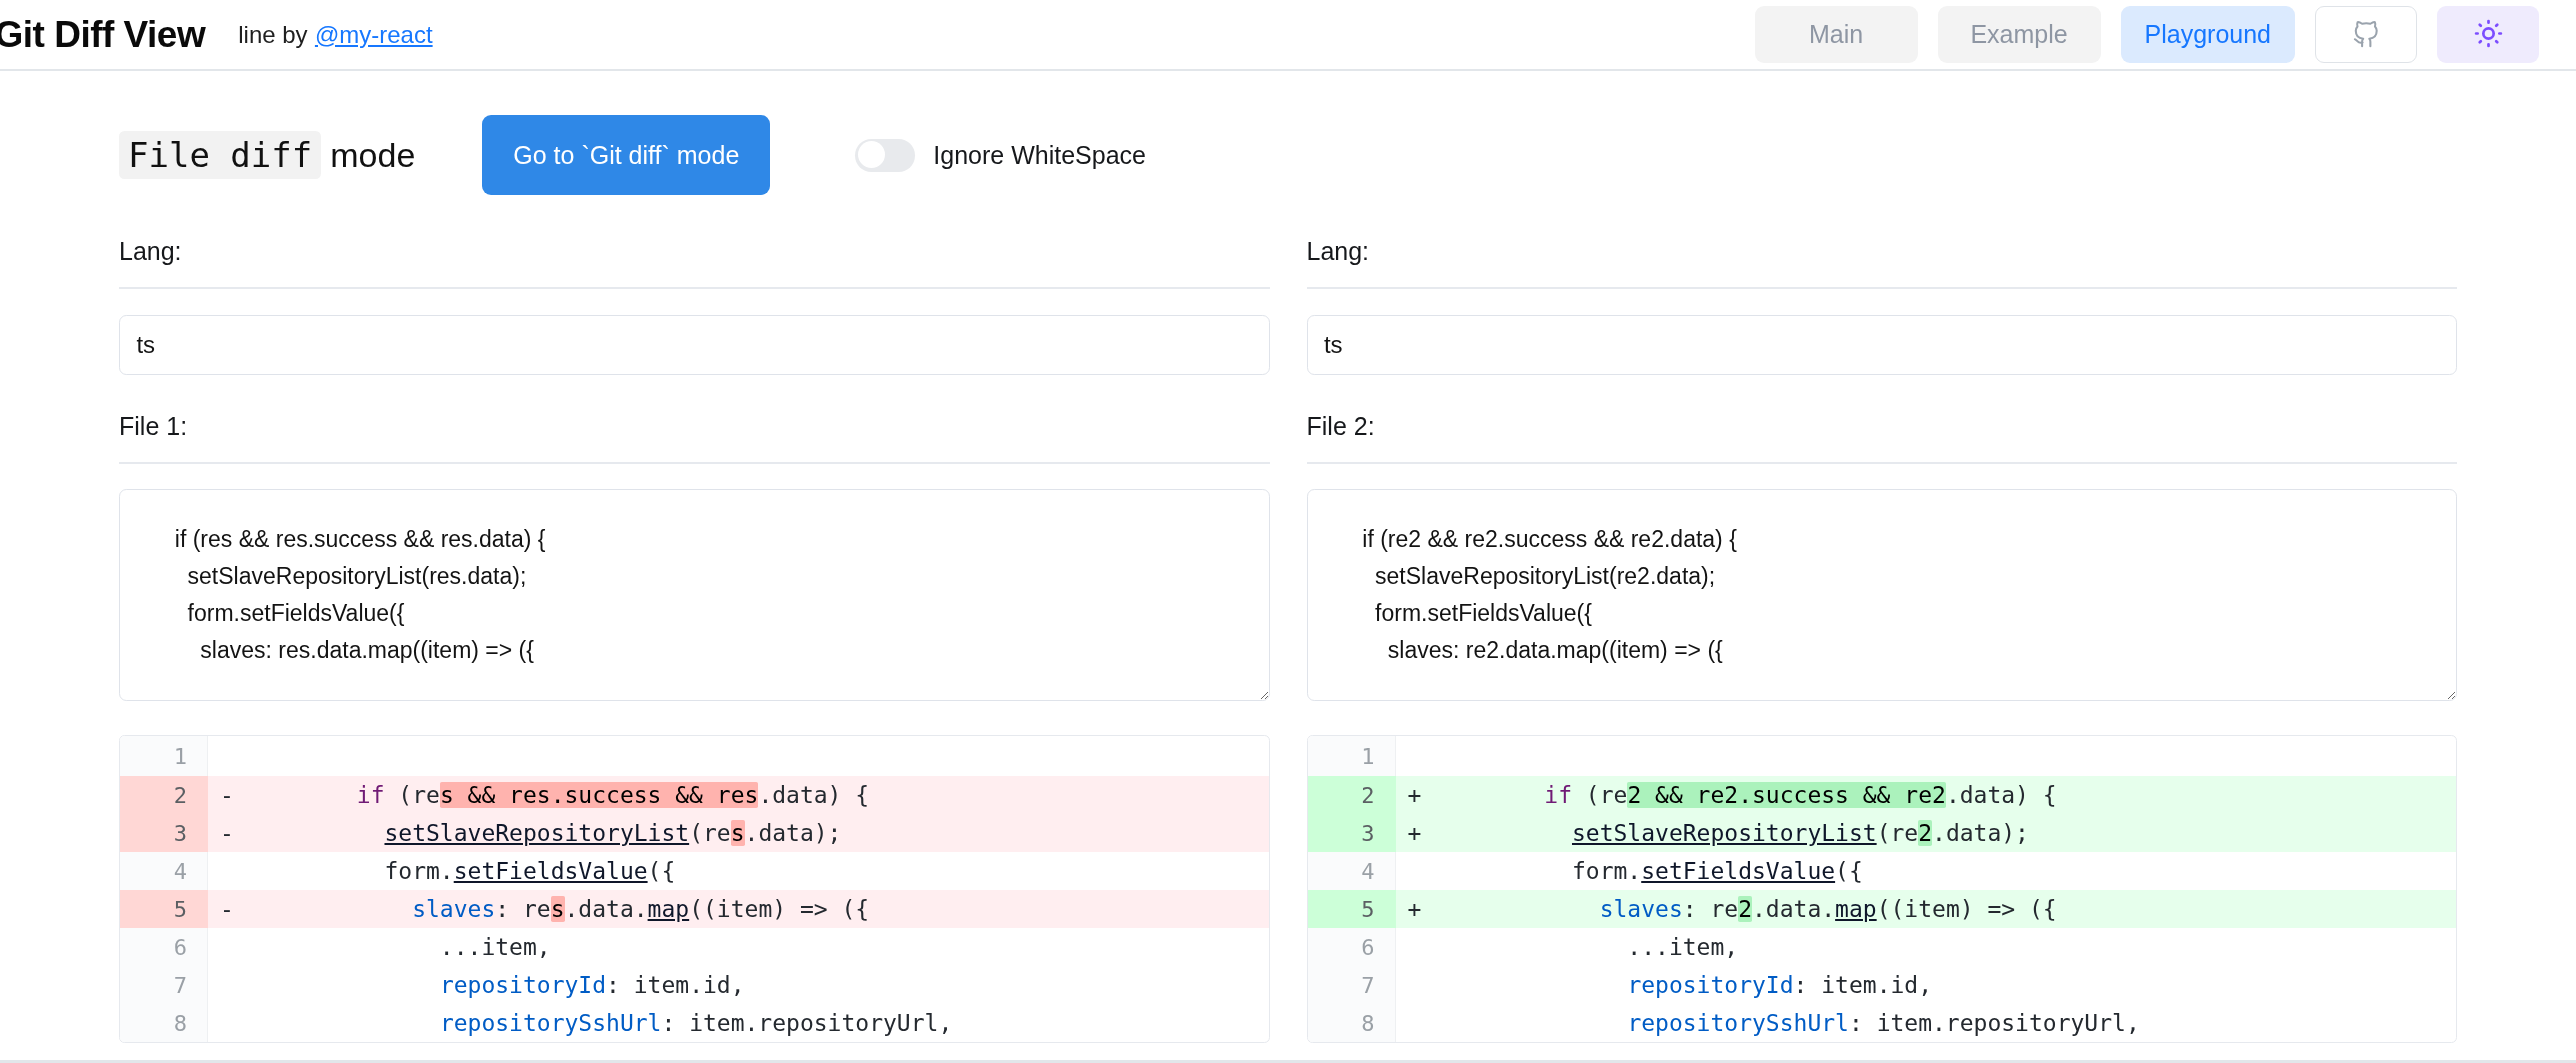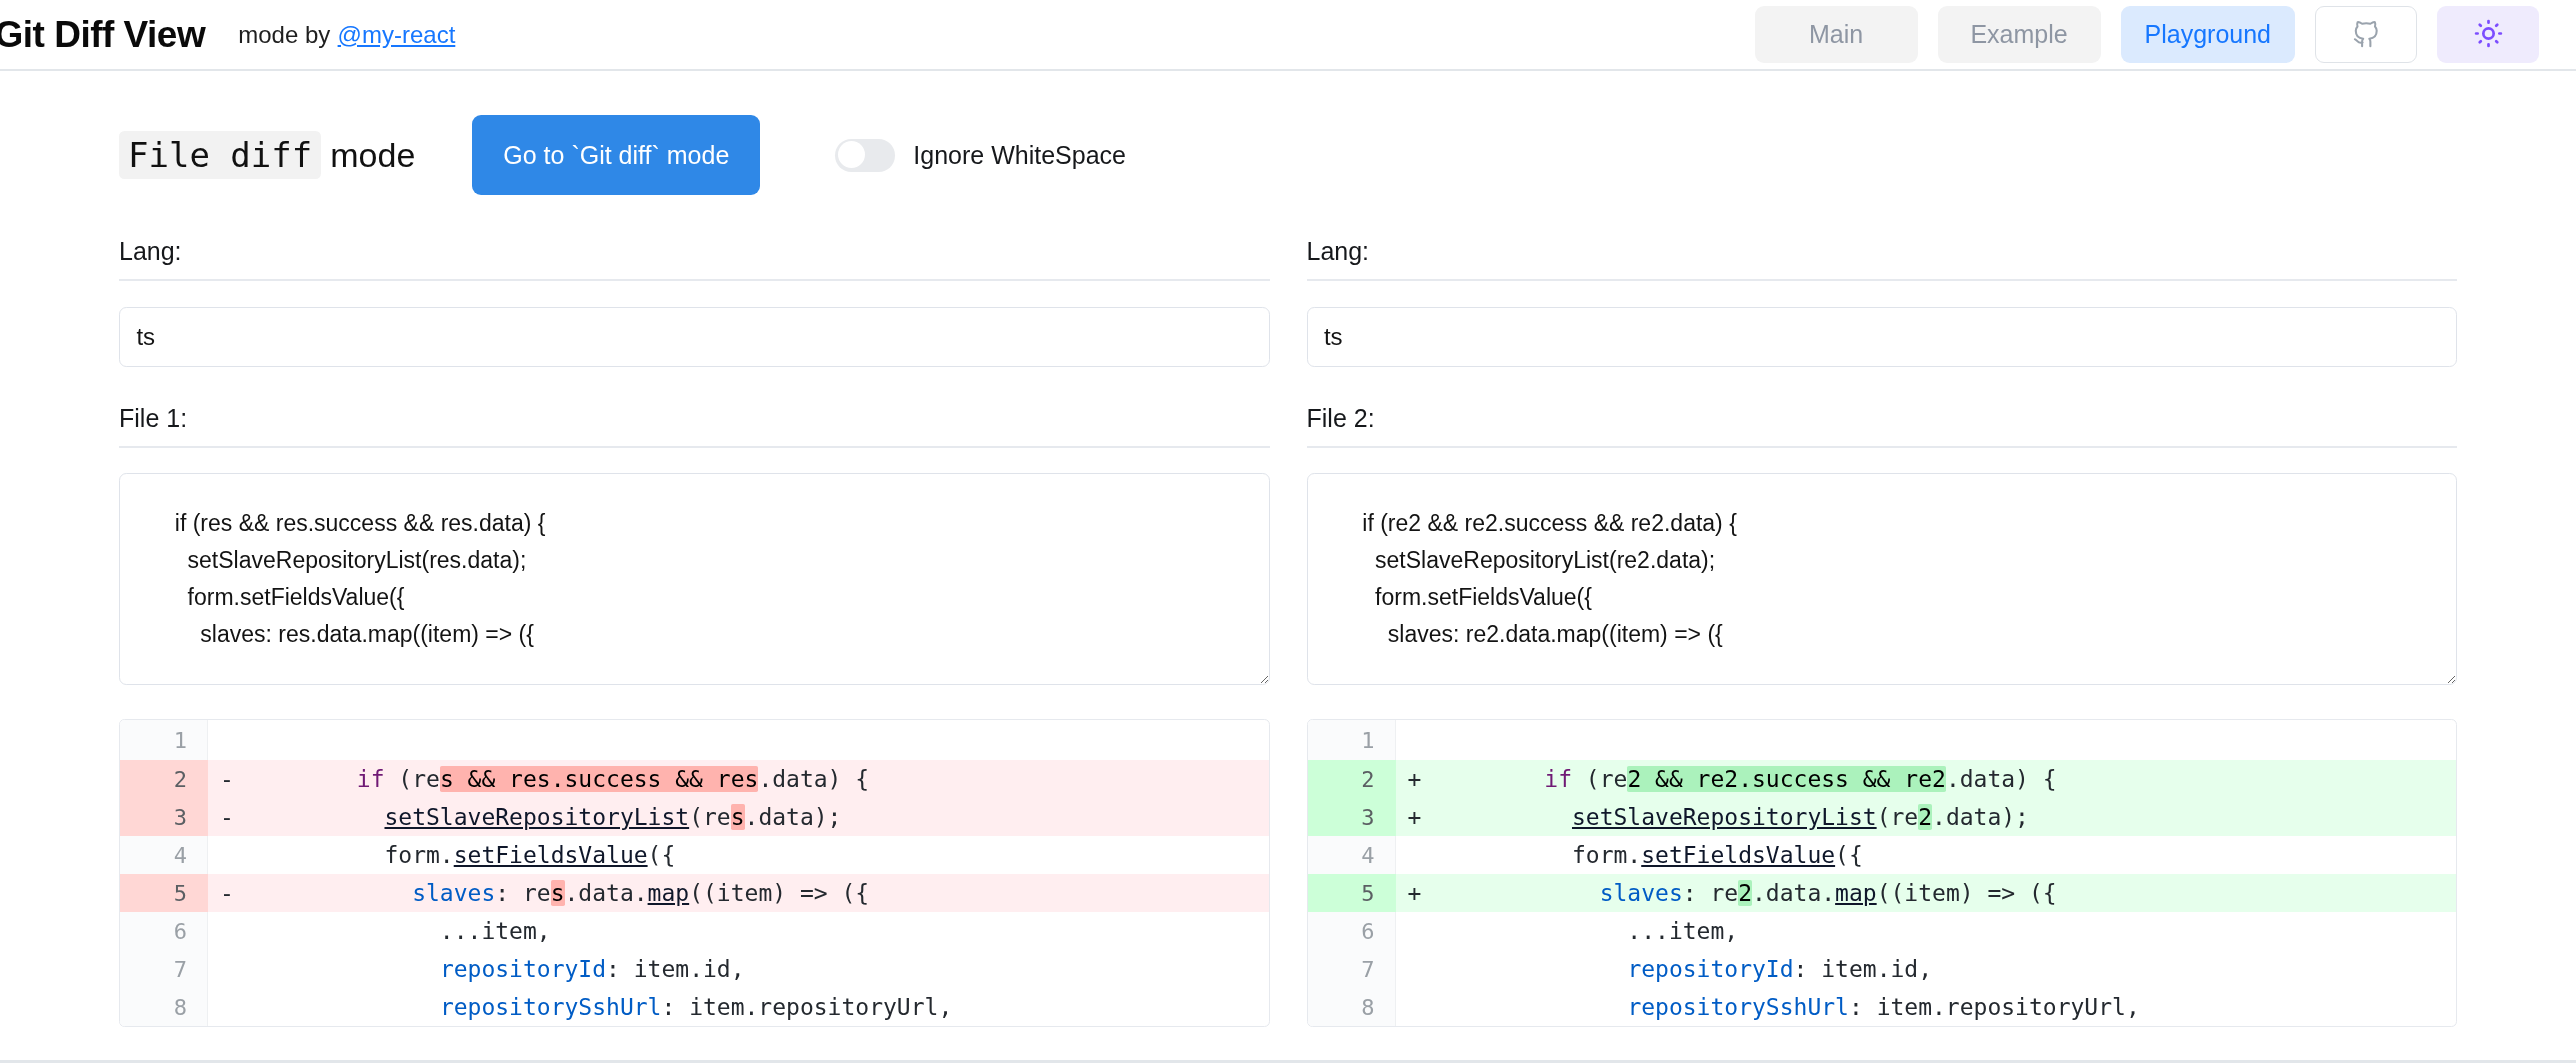--- a/index.html
+++ b/index.html
@@ -69,21 +69,21 @@
   .icon-btn.theme {
     border: none;
     background: #efebfd;
   }
   
   .main { padding: 0 119px; }
   .mode-row {
     display: flex;
     align-items: center;
     margin-top: 44px;
-    gap: 4px;
+    gap: 14px;
   }
   .mode-label {
     font-size: 34px;
     color: #111;
     white-space: nowrap;
   }
   .mode-label .code {
     font-family: "DejaVu Sans Mono", monospace;
     background: #f2f2f2;
     border-radius: 5.5px;
@@ -126,21 +126,21 @@
     background: #ffffff;
   }
   .switch-label { font-size: 25px; color: #16181b; white-space: nowrap; }
 
   
   .cols { display: flex; gap: 37px; margin-top: 42px; }
   .col { flex: 1; min-width: 0; }
   .field-label {
     font-size: 25px;
     color: #16181b;
-    padding-bottom: 13px;
+    padding-bottom: 21px;
     border-bottom: 2.7px solid #e6e9ee;
   }
   .text-input {
     margin-top: 25.6px;
     width: 100%;
     height: 60px;
     border: 1.8px solid #dfe3ea;
     border-radius: 7.3px;
     font-size: 24px;
     font-family: "Liberation Sans", sans-serif;
@@ -211,21 +211,21 @@
   .t-pln { color: #24292f; }
   .bottom-rule { position:absolute; left:0; right:0; bottom:0; height:2.7px; background:#e2e6ea; }
   body { position: relative; }
 </style>
 </head>
 <body>
 
 <div class="header">
   <div class="brand">Git Diff View</div>
   <div class="power">
-    <span>mode by</span><a class="link" href="#">@my-react</a>
+    <span>line by</span><a class="link" href="#">@my-react</a>
   </div>
 
   <div class="header-right">
     <button class="nav-btn">Main</button>
     <button class="nav-btn">Example</button>
     <button class="nav-btn active">Playground</button>
 
     <button class="icon-btn">
       <span>
         <svg width="31" height="31" viewBox="0 0 24 24" fill="none" stroke="#9aa3ad" stroke-width="1.6">

